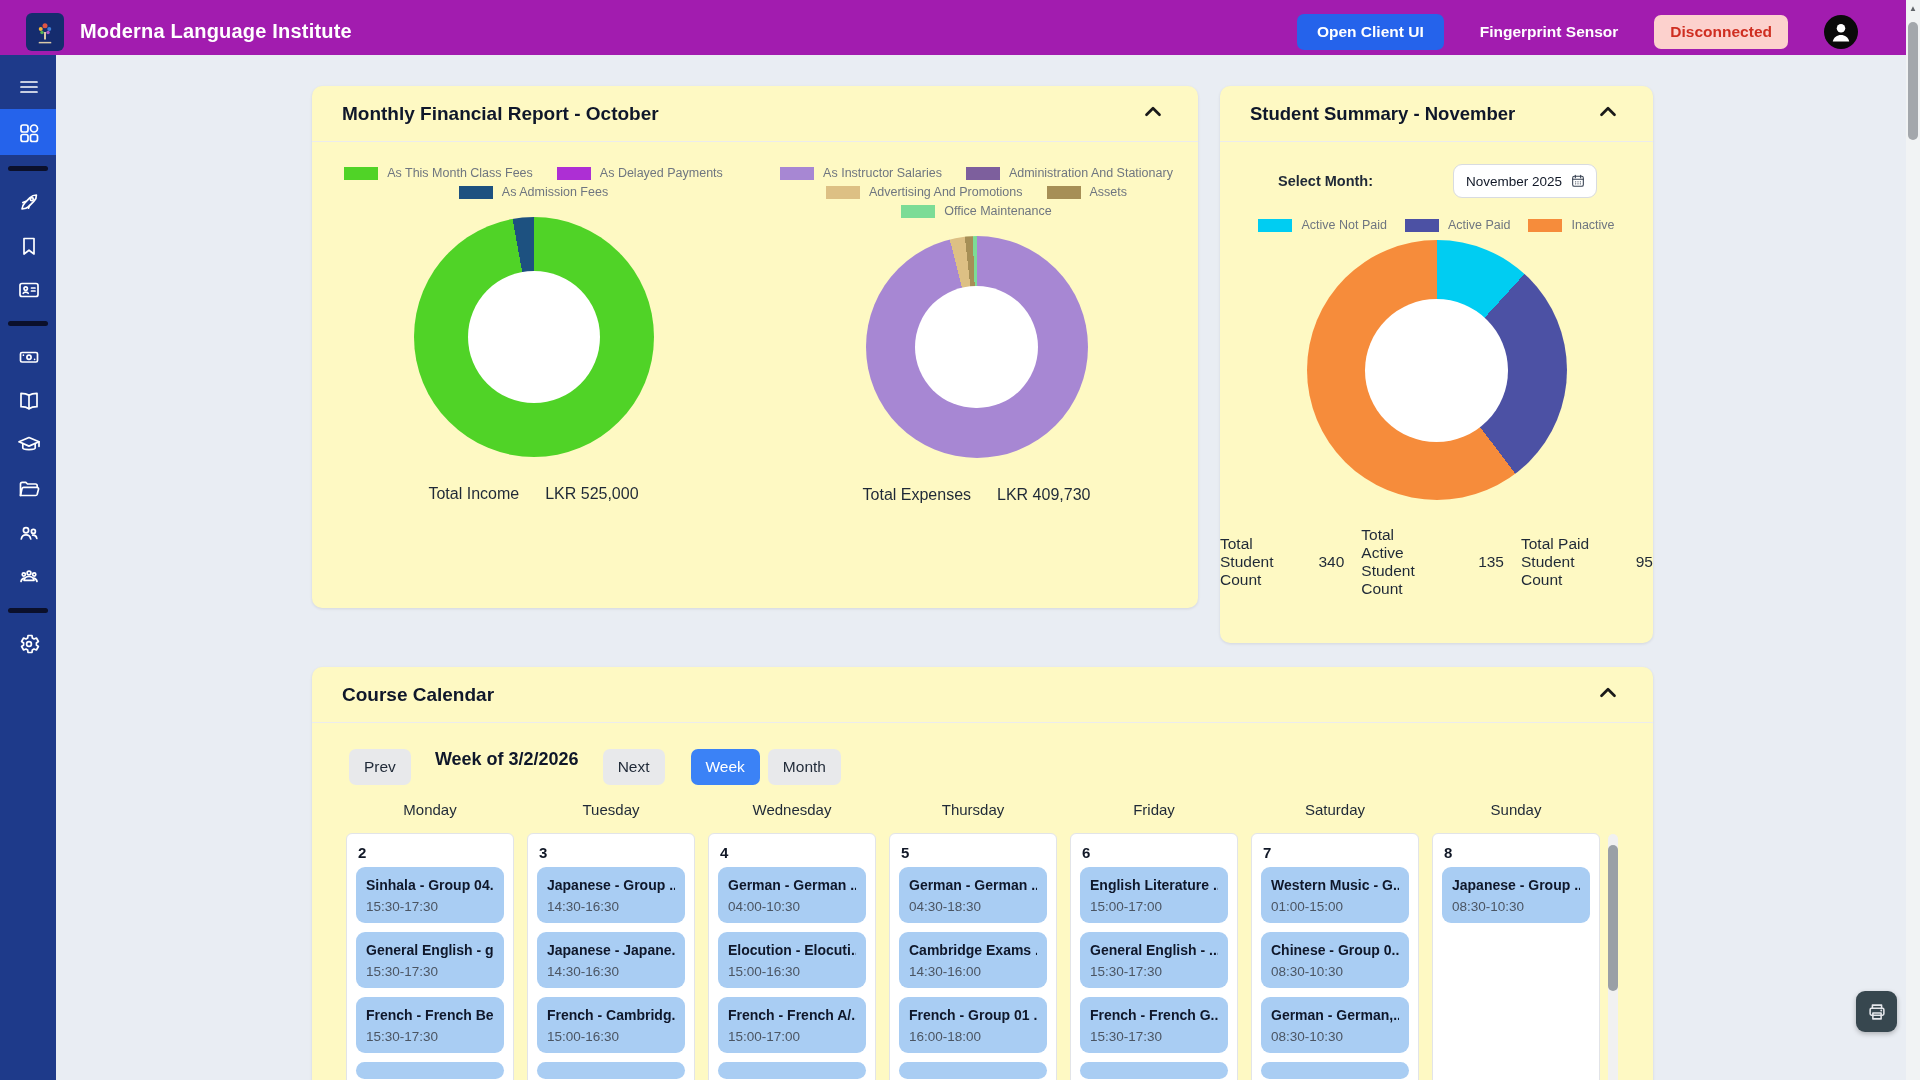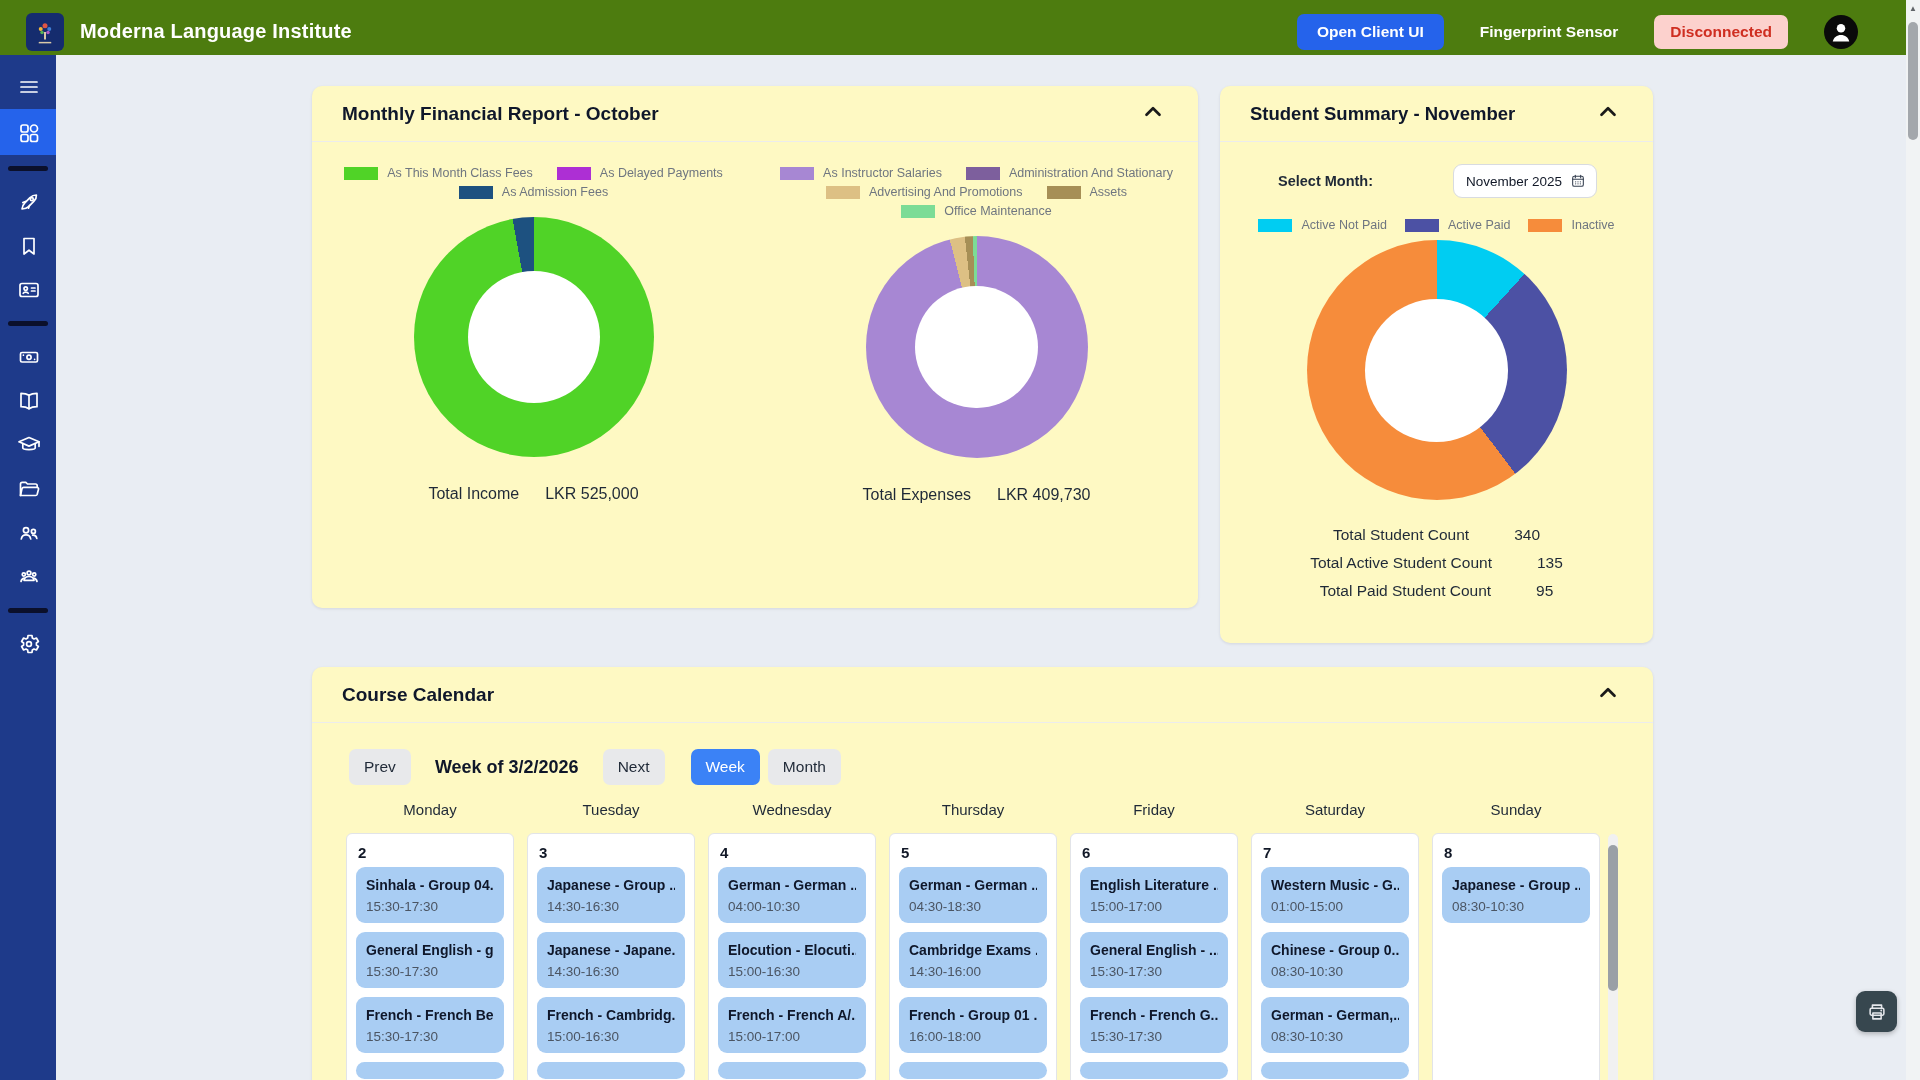--- a/index.html
+++ b/index.html
@@ -1,20 +1,20 @@
 <!DOCTYPE html>
 <html><head>
 <meta charset="utf-8">
 <style>
   * { box-sizing: border-box; }
   html,body { width:1920px; height:1080px; margin:0; overflow:hidden;
     font-family:"Liberation Sans", sans-serif; background:#e9edf3; }
 
   
-  .navbar { position:fixed; left:0; top:0; width:1920px; height:55px; background:#4d7c0f;
+  .navbar { position:fixed; left:0; top:0; width:1920px; height:55px; background:#a21caf;
     display:flex; align-items:center; padding:8px 34px 0 26px; z-index:20; }
   .logo { width:38px; height:38px; border-radius:6px; background:#152c6e; display:flex;
     align-items:center; justify-content:center; margin-right:16px; flex:0 0 auto; }
   .nav-title { color:#fff; font-size:20px; font-weight:700; letter-spacing:.2px; }
   .nav-right { margin-left:auto; display:flex; align-items:center; gap:36px; padding-right:28px; }
   .btn-primary { background:#2563eb; color:#fff; border:none; border-radius:7px; padding:9px 20px;
     font-size:15.5px; font-weight:700; font-family:inherit; cursor:pointer; }
   .fp-label { color:#fff; font-size:15.5px; font-weight:700; }
   .badge-disc { background:#fcd1cd; color:#cf2e21; font-size:15.5px; font-weight:700;
     padding:8px 16px; border-radius:7px; }
@@ -78,26 +78,26 @@
   .donut-students { width:260px; height:260px; margin:8px auto 0; }
   .total-row { display:flex; align-items:center; gap:26px; margin-top:28px; font-size:16px;
     font-weight:500; color:#1f2937; }
 
   
   .stu-select-row { display:flex; align-items:center; justify-content:space-between;
     margin-top:22px; padding:0 56px 0 58px;gap:20px; }
   .stu-label { font-size:14.5px; font-weight:700; color:#1f2937; }
   .stu-month { width:144px; height:34px; font-size:13.5px; border-radius:9px; padding:0 10px 0 12px; }
   .stu-legend { margin-top:20px; margin-bottom:0; column-gap:18px; }
-  .stu-stats { margin-top:26px; display:flex; flex-direction:column; gap:10px; }
+  .stu-stats { margin-top:26px; display:flex; gap:17px; }
   .stat-row { display:flex; justify-content:center; align-items:center; gap:45px;
     font-size:15.5px; font-weight:500; color:#1f2937; }
 
   
-  .cal-controls { display:flex; align-items:center; margin:26px 0 0 37px; }
+  .cal-controls { display:flex; margin:26px 0 0 37px; }
   .btn-grey { background:#e8e9eb; color:#1f2937; border:none; border-radius:7px;
     padding:9px 15px; font-size:15.5px; font-family:inherit; cursor:pointer; }
   .cal-week-label { font-size:18px; font-weight:700; color:#0f172a; margin:0 24px; }
   .btn-view { margin-left:8px; }
   .btn-view.active { background:#3b82f6; color:#fff; font-weight:500; }
   .cal-grid { display:flex; gap:13px; padding-left:34px; margin-top:16px; }
   .day-col { width:168px; flex:0 0 auto; }
   .day-name { text-align:center; font-size:15px; color:#1f2937; height:20px; }
   .day-cell { margin-top:12px; border:1px solid #e2e4e8; border-radius:6px; background:#fff;
     min-height:560px; padding:8px 9px; }

